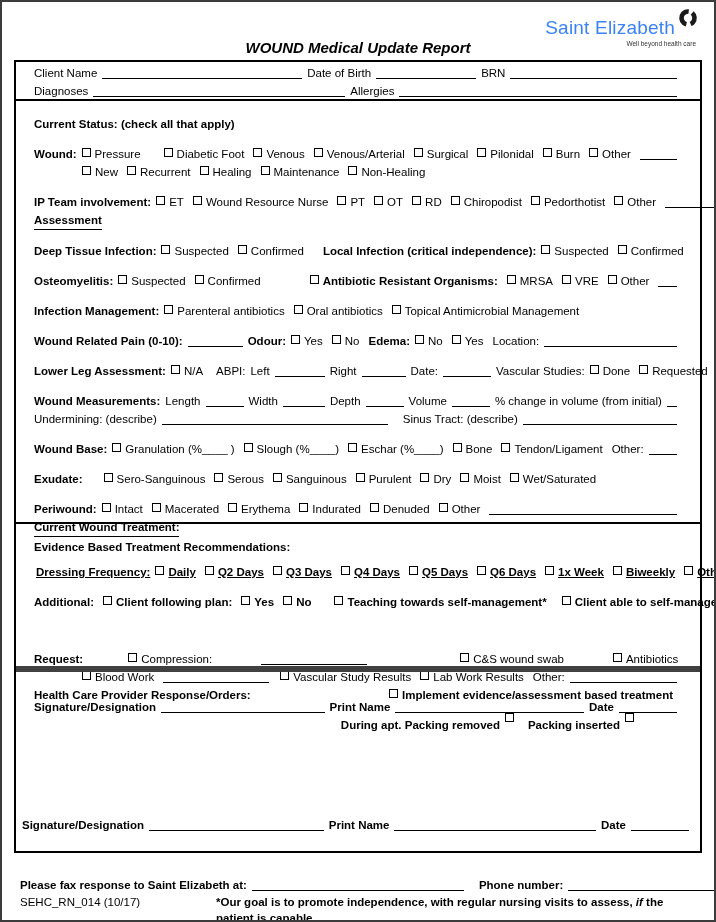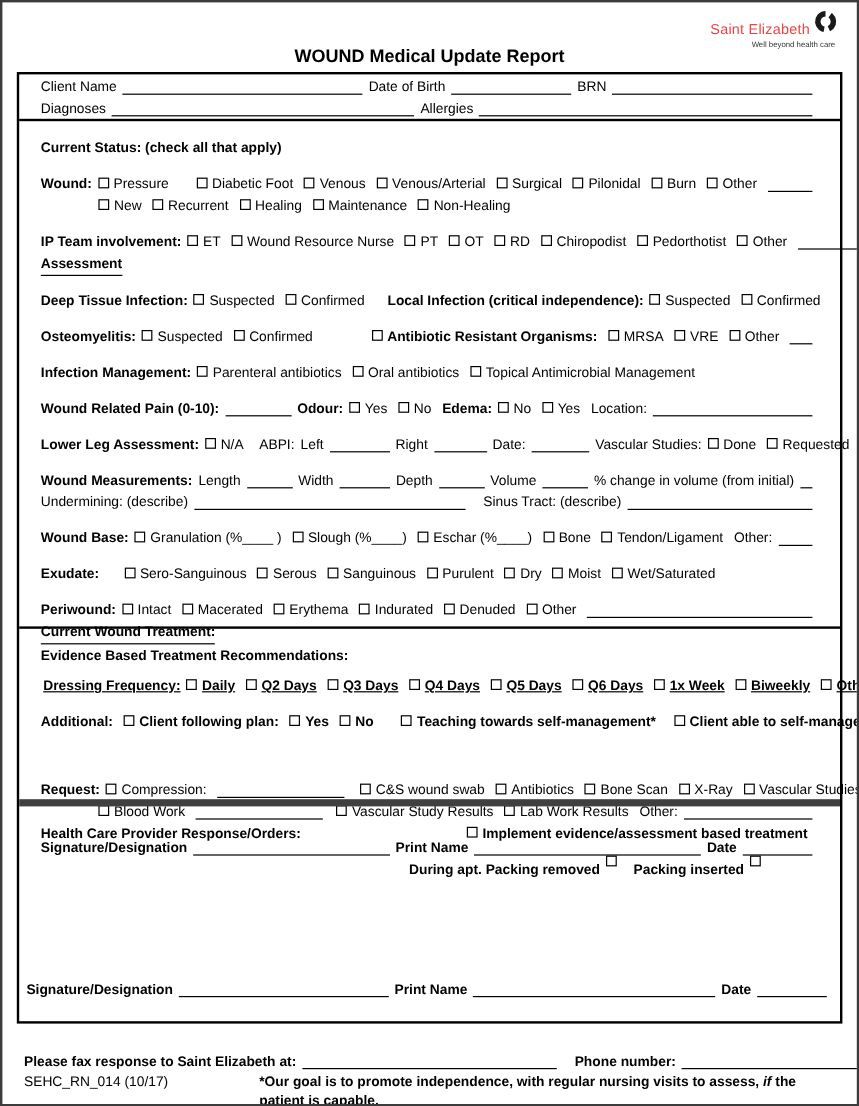--- a/index.html
+++ b/index.html
@@ -1,23 +1,23 @@
 <!DOCTYPE html>
 <html><head>
 <meta charset="utf-8">
 <style>
   html,body{margin:0;padding:0;background:#fff;}
   .page{position:relative;width:716px;height:922px;box-sizing:border-box;
     border:2px solid #3c3c3c;background:#fff;color:#000;
     font-family:"Liberation Sans",sans-serif;overflow:hidden;}
   .title{position:absolute;top:37px;left:0;right:0;text-align:center;
-    font-weight:bold;font-size:15px;}
+    font-weight:bold;font-size:15px;font-style:italic;}
   .logo{position:absolute;top:6px;right:16px;text-align:right;}
   .logo-top{display:flex;align-items:flex-start;justify-content:flex-end;}
-  .logo-name{font-size:12px;color:#ef4444;letter-spacing:.2px;margin-top:9px;}
+  .logo-name{font-size:19px;color:#3b82f6;letter-spacing:.2px;margin-top:9px;}
   .logo-tag{font-size:6.5px;color:#333;margin-top:1px;margin-right:2px;}
   .formbox{position:absolute;left:12px;right:12px;top:58px;bottom:67px;
     border:2px solid #000;}
   .sec{box-sizing:border-box;padding:2px 18px;}
   .sec-client{height:37px;}
   .sec-status{height:423px;border-top:2px solid #000;}
   .sec-evidence{height:144px;border-top:2px solid #000;}
   .sec-provider{height:171px;border-top:6px solid #404040;position:relative;}
   .row{display:flex;align-items:flex-end;line-height:18px;font-size:11.5px;
     white-space:nowrap;}
@@ -461,21 +461,21 @@
           <span class="cbitem bold">
             <span class="cb"></span>
             <span class="cblab">Client able to self-manage*</span>
           </span>
         </div>
       </div>
     <div class="sec sec-evidence">
         <div class="row">
           <span class="b">Evidence Based Treatment Recommendations:</span>
         </div>
-        <div class="row" style="margin-top: 82px;">
+        <div class="row" style="margin-top: 82px; gap: 40px;">
           <span class="b">Request:</span>
           <span class="cbitem">
             <span class="cb"></span>
             <span class="cblab">Compression:</span>
           </span>
           <span class="fill" style="width: 106px;"></span>
           <span class="sp" style="width: 8px;"></span>
           <span class="cbitem">
             <span class="cb"></span>
             <span class="cblab">C&amp;S wound swab</span>

